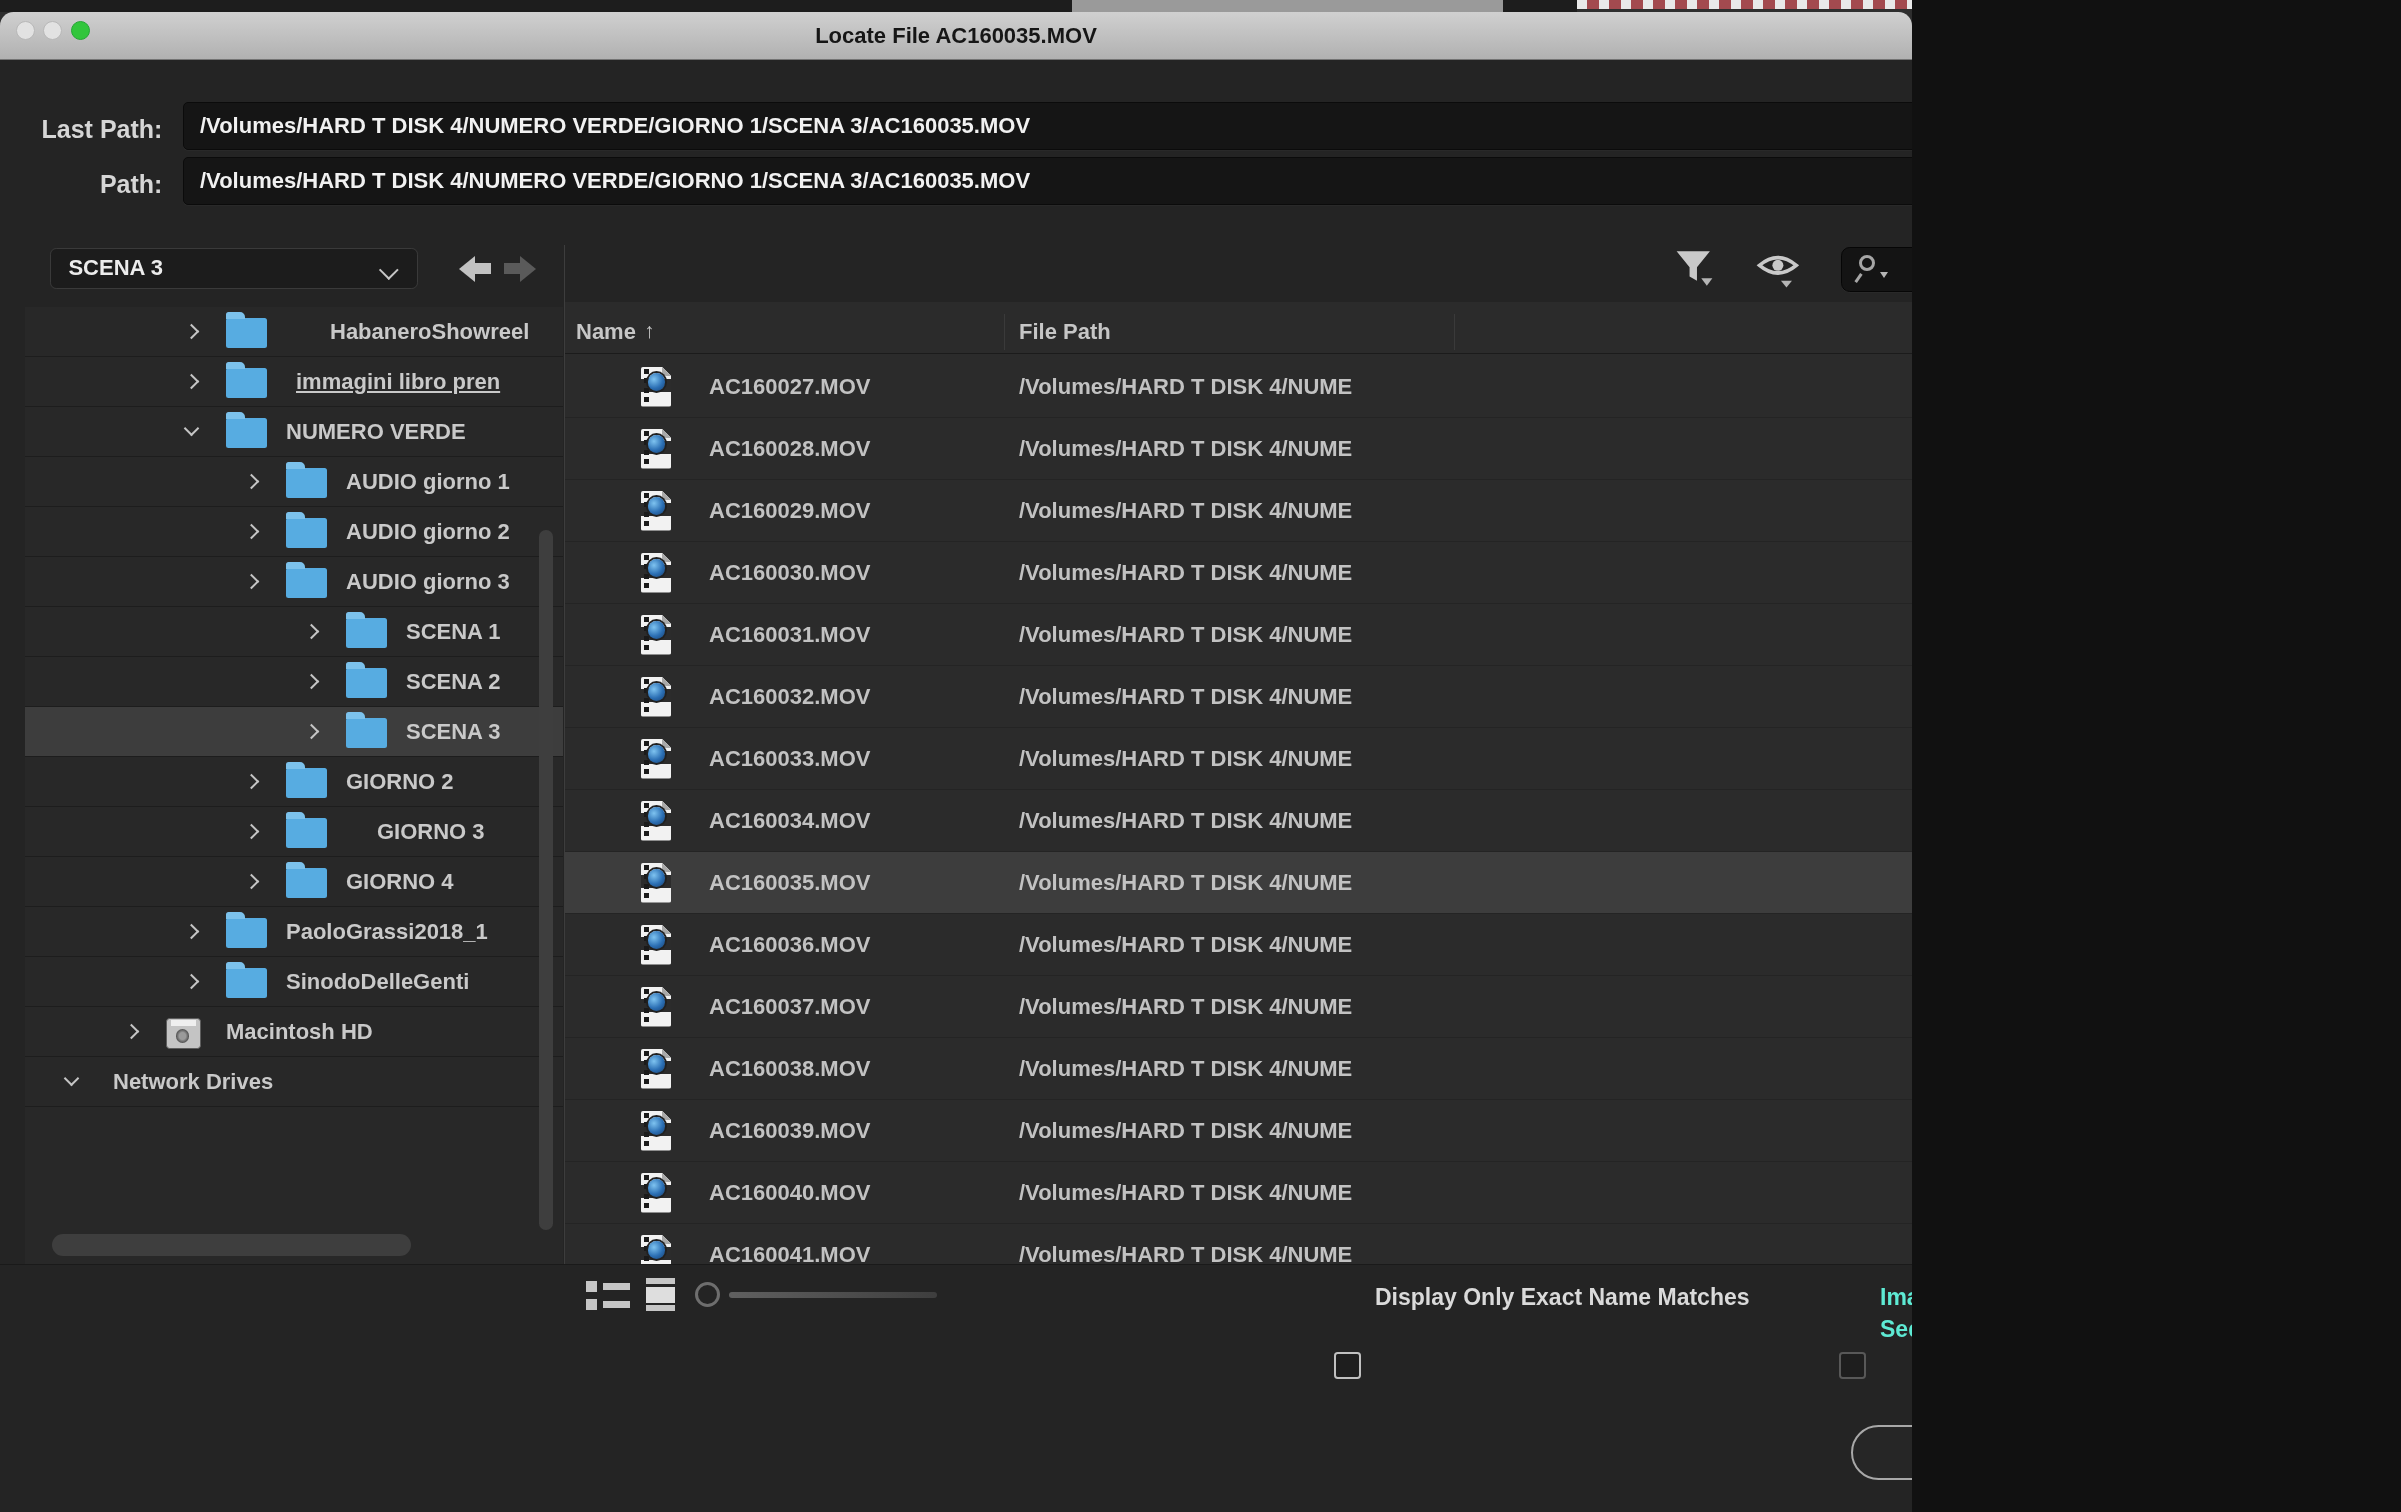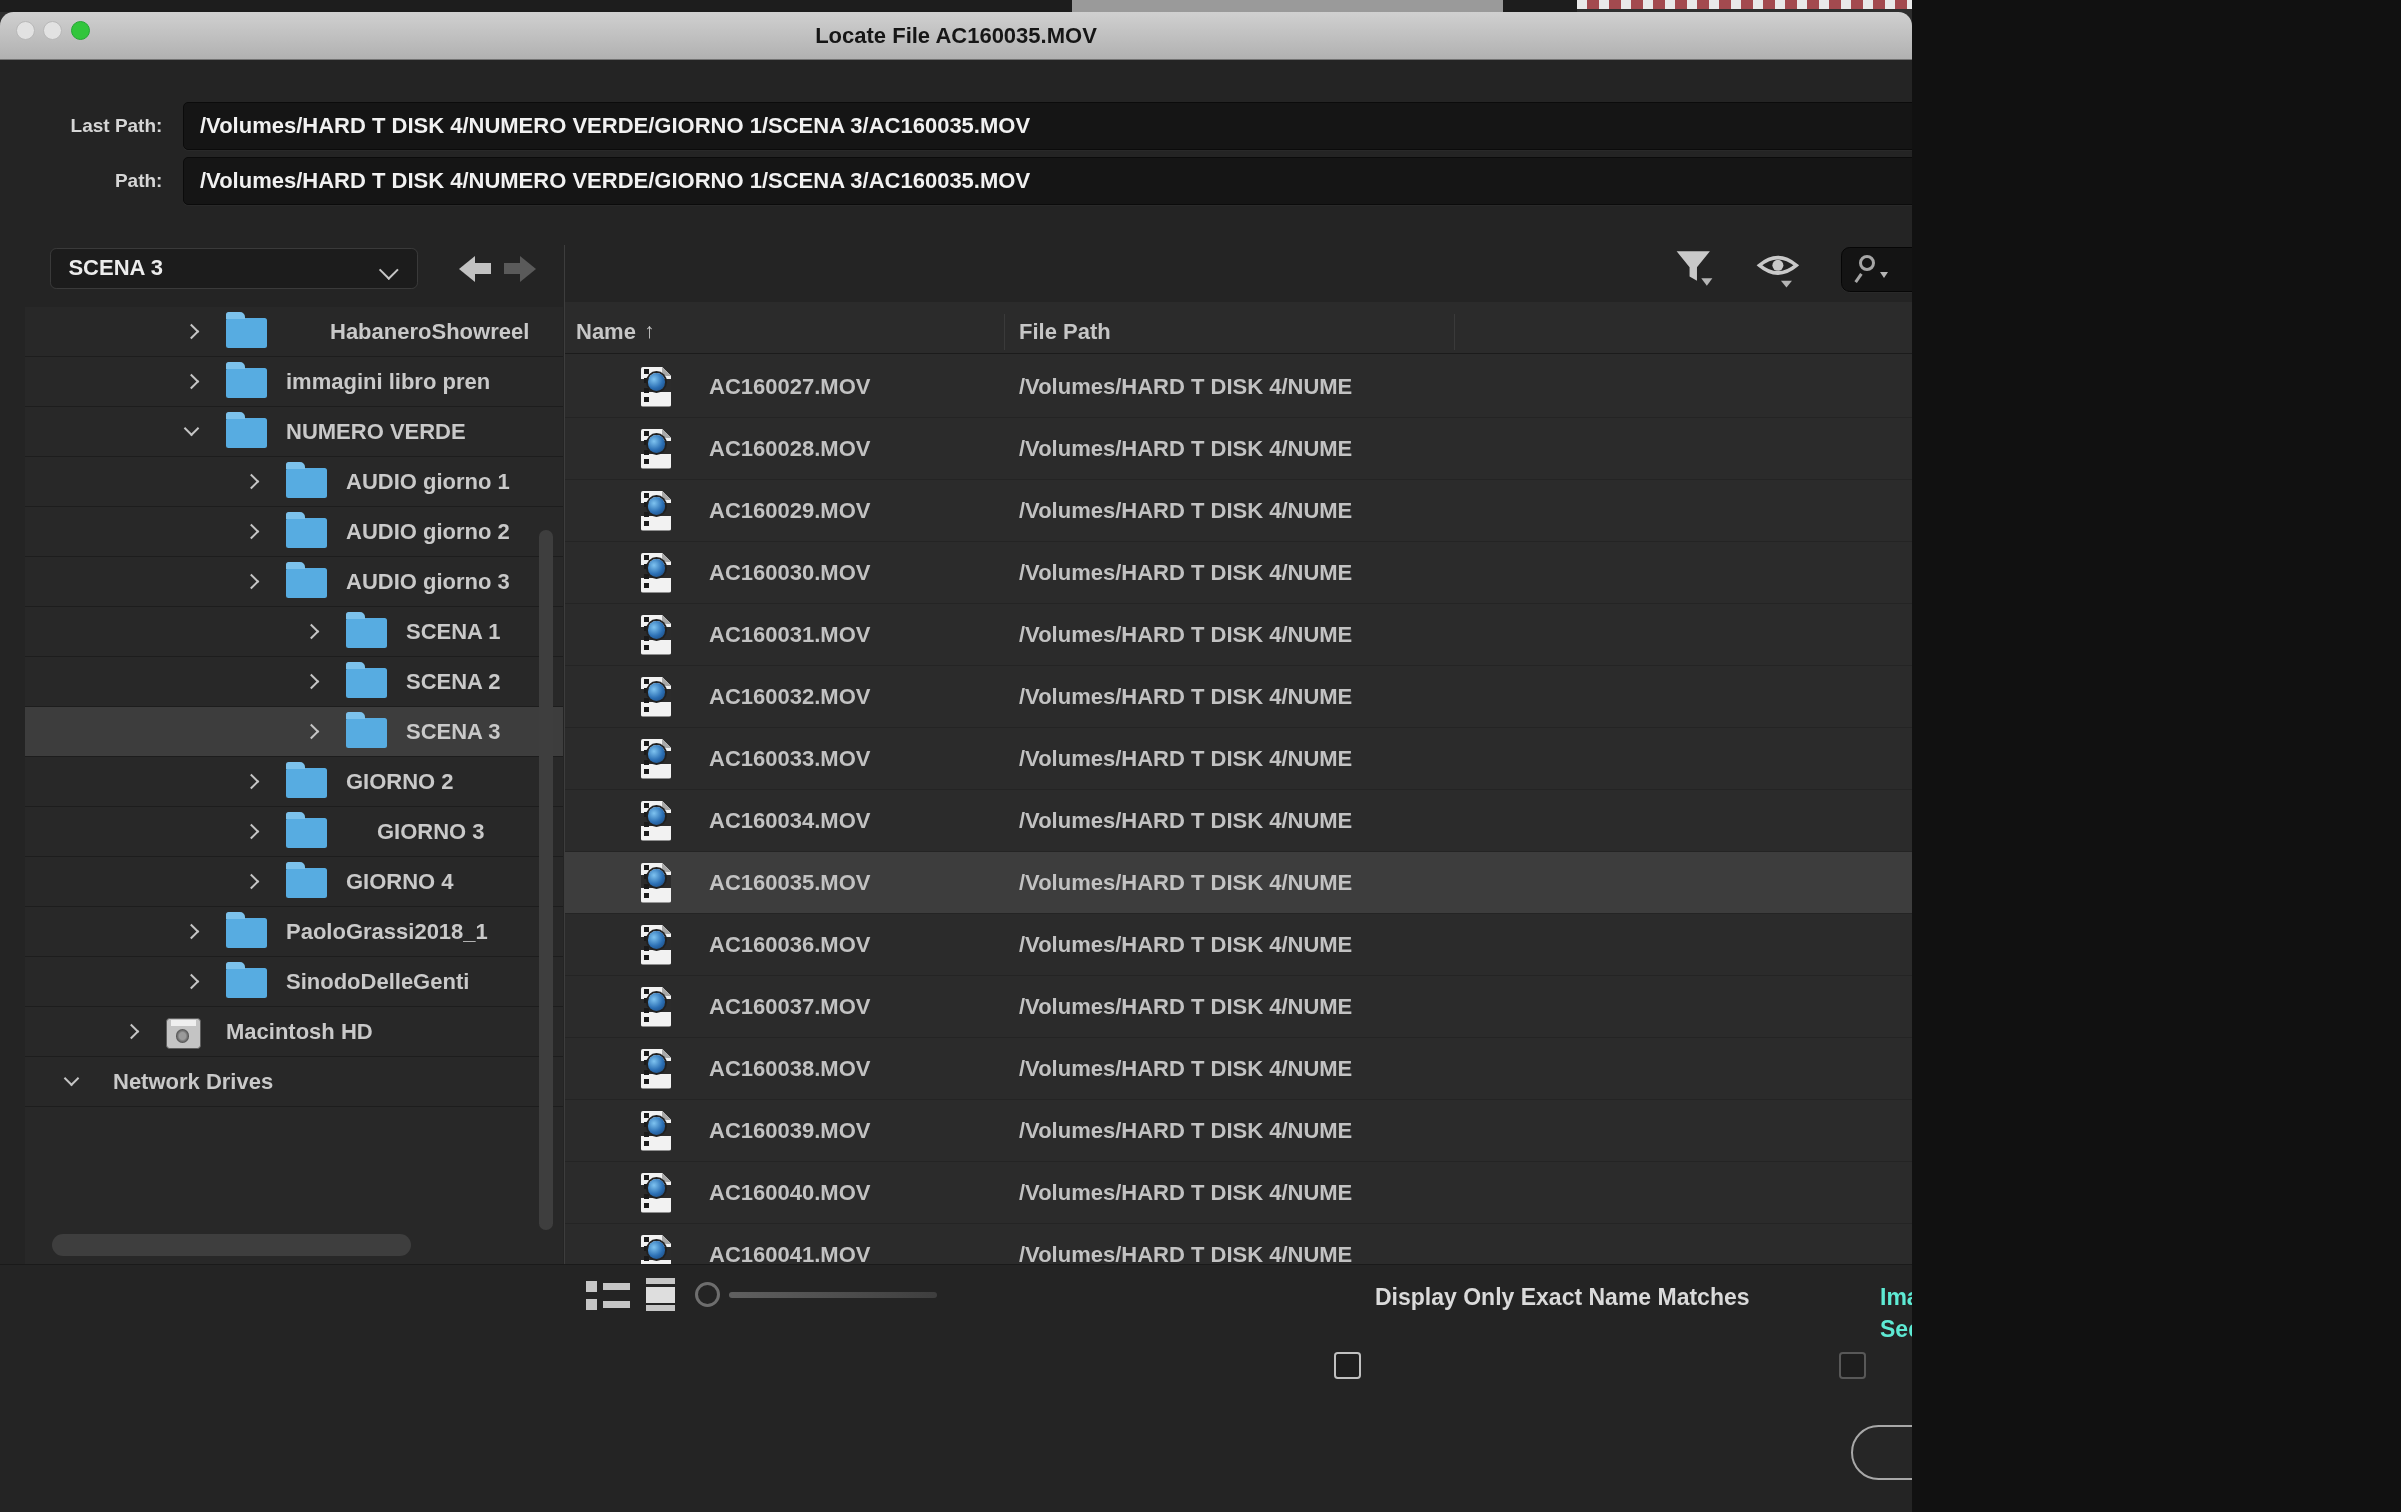--- a/index.html
+++ b/index.html
@@ -22,21 +22,21 @@
     background:linear-gradient(#d0d0d0,#b1b1b1);
     border-bottom:1.2px solid #747474;border-radius:13.6px 13.6px 0 0;}
   .title{position:absolute;left:0;right:0;top:0;height:48px;line-height:48px;text-align:center;
     font-size:22px;font-weight:600;color:#161616;}
   .light{position:absolute;top:8.7px;width:19px;height:19px;border-radius:50%;}
   .light.l1{left:16px;background:#e2e2e2;border:0.6px solid #b8b8b8;}
   .light.l2{left:43px;background:#e2e2e2;border:0.6px solid #b8b8b8;}
   .light.l3{left:71px;background:var(--green-light,#32c63c);border:1.9px solid #26a635;}
   
   .field-label{position:absolute;left:12.4px;width:150px;text-align:right;
-    font-size:19px;font-weight:600;color:#d6d6d6;}
+    font-size:25px;font-weight:600;color:#d6d6d6;}
   .path-field{position:absolute;left:183px;width:2172px;background:var(--field-bg,#151515);
     border:1.2px solid #0b0b0b;border-radius:5px;box-shadow:0 0.6px 0 rgba(255,255,255,.05);
     color:#f1f1f1;font-size:22px;font-weight:700;padding:0 16px;overflow:hidden;white-space:nowrap;}
   .pf1{top:102px;height:48px;line-height:45px;}
   .pf2{top:157px;height:48px;line-height:45px;}
   .lbl1{top:115px;} .lbl2{top:170px;}
   
   .dropdown{position:absolute;left:50px;top:248px;width:368px;height:41px;
     background:#1c1c1c;border:1.2px solid #3a3a3a;border-radius:6.2px;
     color:#ececec;font-size:22px;font-weight:700;line-height:38px;padding:0 17.4px;}
@@ -187,21 +187,21 @@
 
   <div class="tree">
       <div class="tree-row">
         <span class="chev collapsed" style="left: 161px;"></span>
         <span class="folder-icon" style="left: 201px;"></span>
         <span class="tree-label" style="left: 261px; margin-left: 44px;">HabaneroShowreel</span>
       </div>
       <div class="tree-row">
         <span class="chev collapsed" style="left: 161px;"></span>
         <span class="folder-icon" style="left: 201px;"></span>
-        <span class="tree-label" style="left: 261px;">immagini libro pren</span>
+        <span class="tree-label" style="left: 271px; text-decoration: underline;">immagini libro pren</span>
       </div>
       <div class="tree-row">
         <span class="chev expanded" style="left: 161px;"></span>
         <span class="folder-icon" style="left: 201px;"></span>
         <span class="tree-label" style="left: 261px;">NUMERO VERDE</span>
       </div>
       <div class="tree-row">
         <span class="chev collapsed" style="left: 221px;"></span>
         <span class="folder-icon" style="left: 261px;"></span>
         <span class="tree-label" style="left: 321px;">AUDIO giorno 1</span>

